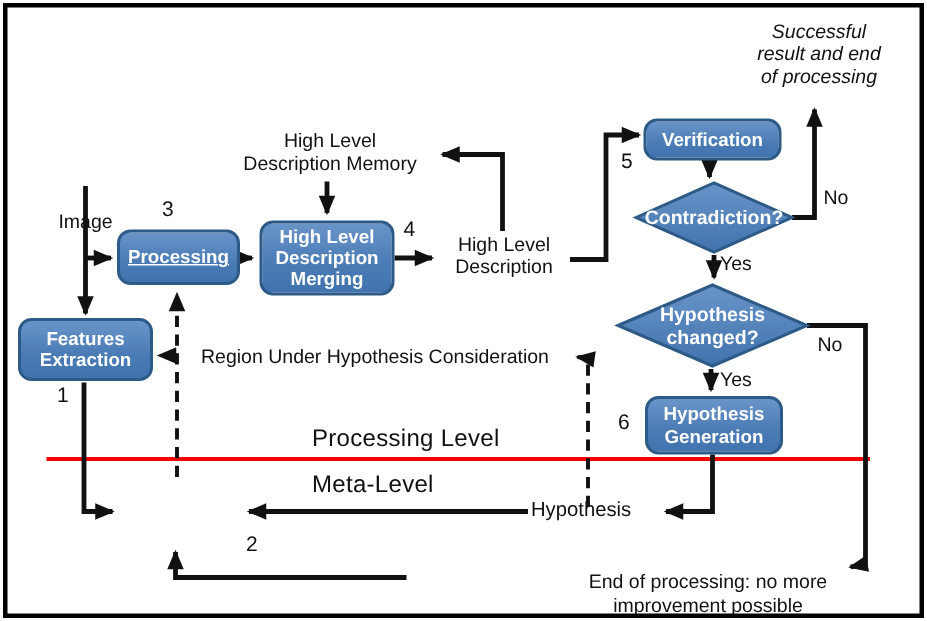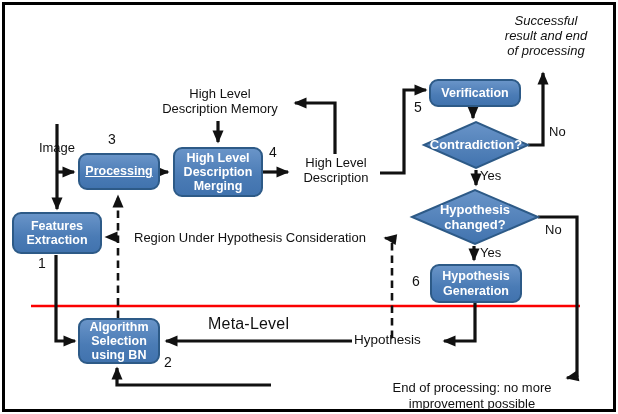--- a/index.html
+++ b/index.html
@@ -75,23 +75,20 @@
 
   <div class="node" style="left:78px;top:153px;width:82px;height:37px;text-decoration:underline;">Processing</div>
   <div class="node" style="left:173px;top:147px;width:90px;height:50px;">High Level
 Description
 Merging</div>
   <div class="node" style="left:12px;top:212px;width:90px;height:42px;">Features
 Extraction</div>
   <div class="node" style="left:429px;top:79px;width:92px;height:28px;">Verification</div>
   <div class="node" style="left:430px;top:264px;width:92px;height:39px;">Hypothesis
 Generation</div>
-  <div class="node" style="left:78px;top:318px;width:82px;height:46px;">Algorithm
-Selection
-using BN</div>
 
   <div class="dlabel" style="left:424px;top:138px;width:104px;">Contradiction?</div>
   <div class="dlabel" style="left:412px;top:203px;width:126px;">Hypothesis
 changed?</div>
 
   <div class="num" style="left:108px;top:131px;">3</div>
   <div class="num" style="left:269px;top:144px;">4</div>
   <div class="num" style="left:414px;top:99px;">5</div>
   <div class="num" style="left:38px;top:255px;">1</div>
   <div class="num" style="left:164px;top:354px;">2</div>
@@ -107,16 +104,17 @@
 of processing</div>
   <div class="lbl" style="left:549px;top:124px;">No</div>
   <div class="lbl" style="left:480px;top:168px;">Yes</div>
   <div class="lbl" style="left:545px;top:222px;">No</div>
   <div class="lbl" style="left:480px;top:245px;">Yes</div>
   <div class="lbl" style="left:354px;top:332px;font-size:13.5px;">Hypothesis</div>
   <div class="lbl nowrap" style="left:134px;top:230px;">Region Under Hypothesis Consideration</div>
   <div class="lbl ctr" style="left:372px;top:380px;width:200px;line-height:15.5px;">End of processing: no more
 improvement possible</div>
   <div class="lbl" style="left:273px;top:377px;margin-top:41px;">Context</div>
+  <div class="level" style="left:208px;top:284px;">Processing Level</div>
   <div class="level" style="left:208px;top:315px;">Meta-Level</div>
 
   <div class="frame"></div>
 </div>
 
 </body></html>

